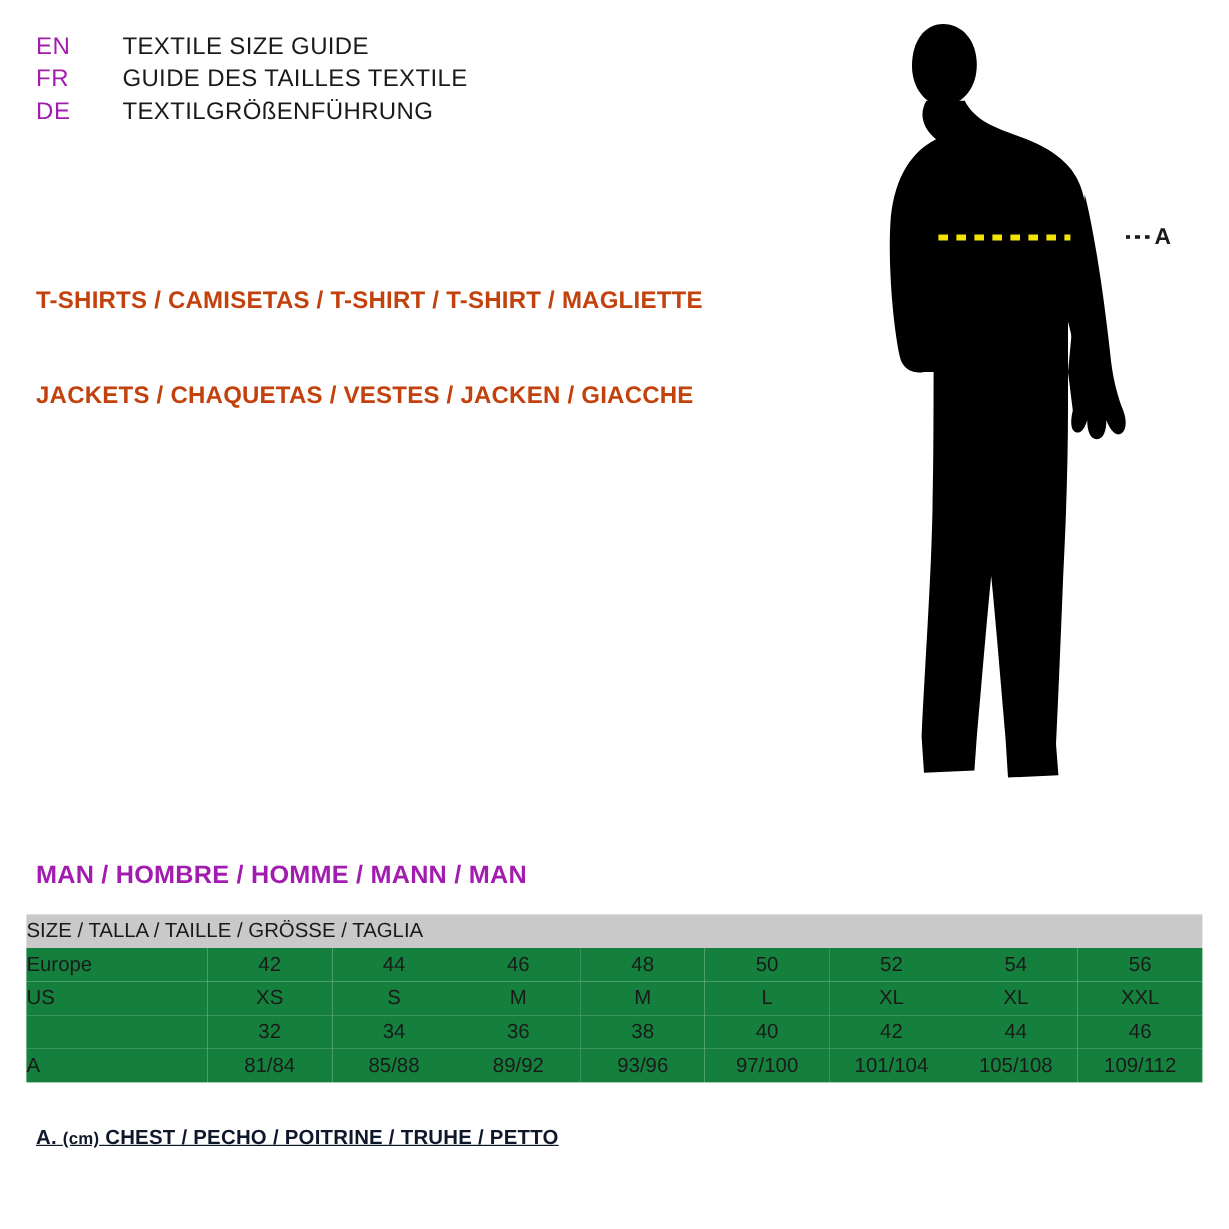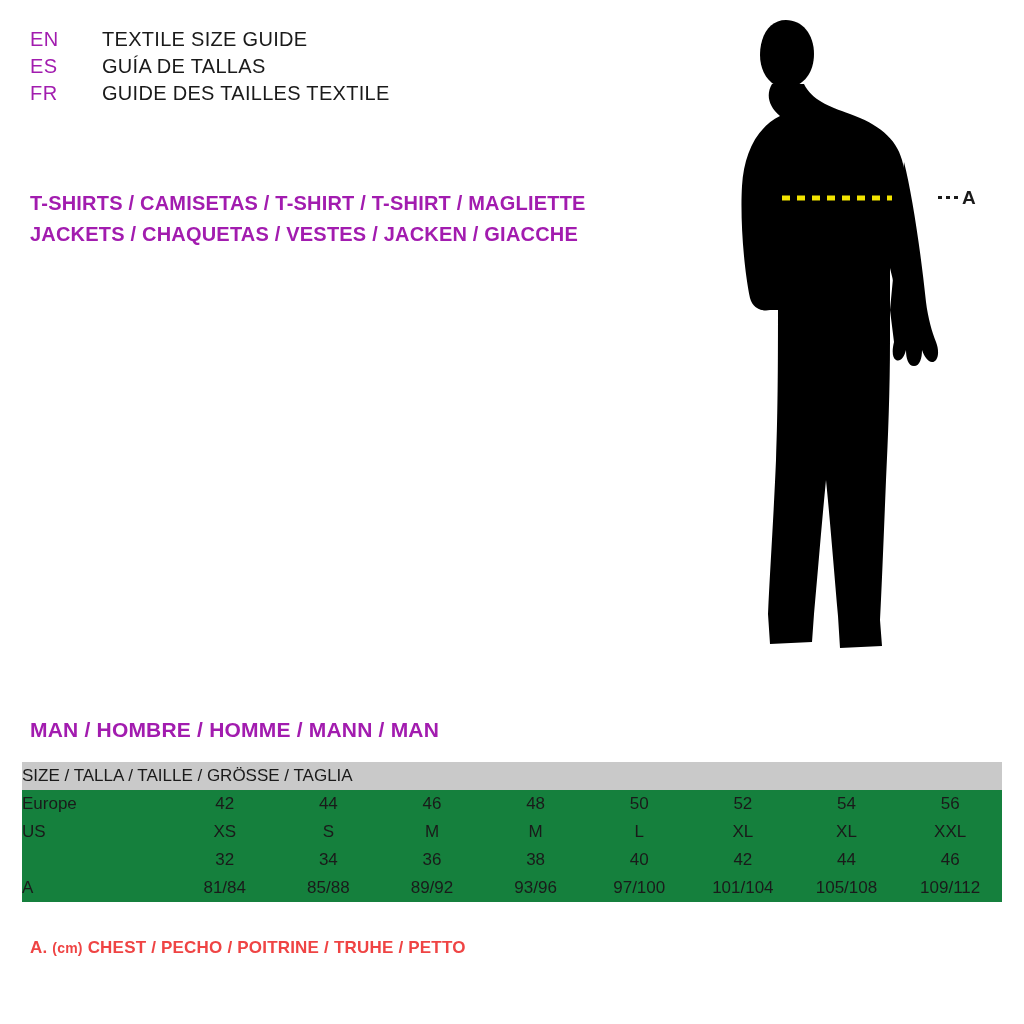--- a/index.html
+++ b/index.html
@@ -44,21 +44,22 @@
     position: absolute;
     left: 30px;
     top: 188px;
     width: 640px;
   }
   .category-line {
     font-size: 20px;
     font-weight: bold;
     letter-spacing: 0.2px;
     line-height: 31px;
-    color: #a21caf;
+    color: #c2410c;
+    margin-top: 48px;
   }
 
   
   .figure-wrap {
     position: absolute;
     left: 700px;
     top: 10px;
     width: 300px;
     height: 660px;
   }
@@ -132,42 +133,43 @@
     white-space: nowrap;
   }
 
   .footnote {
     position: absolute;
     left: 30px;
     top: 938px;
     font-size: 17px;
     font-weight: bold;
     letter-spacing: 0.2px;
-    color: #ef4444;
+    color: #0f172a;
+    text-decoration: underline;
   }
   .footnote .small {
     font-size: 14px;
     font-weight: bold;
   }
 </style>
 </head>
 <body>
 
 <div class="lang-block">
   <div class="lang-row">
     <span class="lang-code">EN</span>
     <span class="lang-text">TEXTILE SIZE GUIDE</span>
   </div>
   <div class="lang-row">
-    <span class="lang-code">ES</span>
-    <span class="lang-text">GUÍA DE TALLAS</span>
+    <span class="lang-code">FR</span>
+    <span class="lang-text">GUIDE DES TAILLES TEXTILE</span>
   </div>
   <div class="lang-row">
-    <span class="lang-code">FR</span>
-    <span class="lang-text">GUIDE DES TAILLES TEXTILE</span>
+    <span class="lang-code">DE</span>
+    <span class="lang-text">TEXTILGRÖßENFÜHRUNG</span>
   </div>
 </div>
 
 <div class="category-block">
   <div class="category-line">T-SHIRTS / CAMISETAS / T-SHIRT / T-SHIRT / MAGLIETTE</div>
   <div class="category-line">JACKETS / CHAQUETAS / VESTES / JACKEN / GIACCHE</div>
 </div>
 
 <div class="figure-wrap">
   <svg width="300" height="660" viewBox="0 0 300 660" xmlns="http://www.w3.org/2000/svg" aria-hidden="true">

